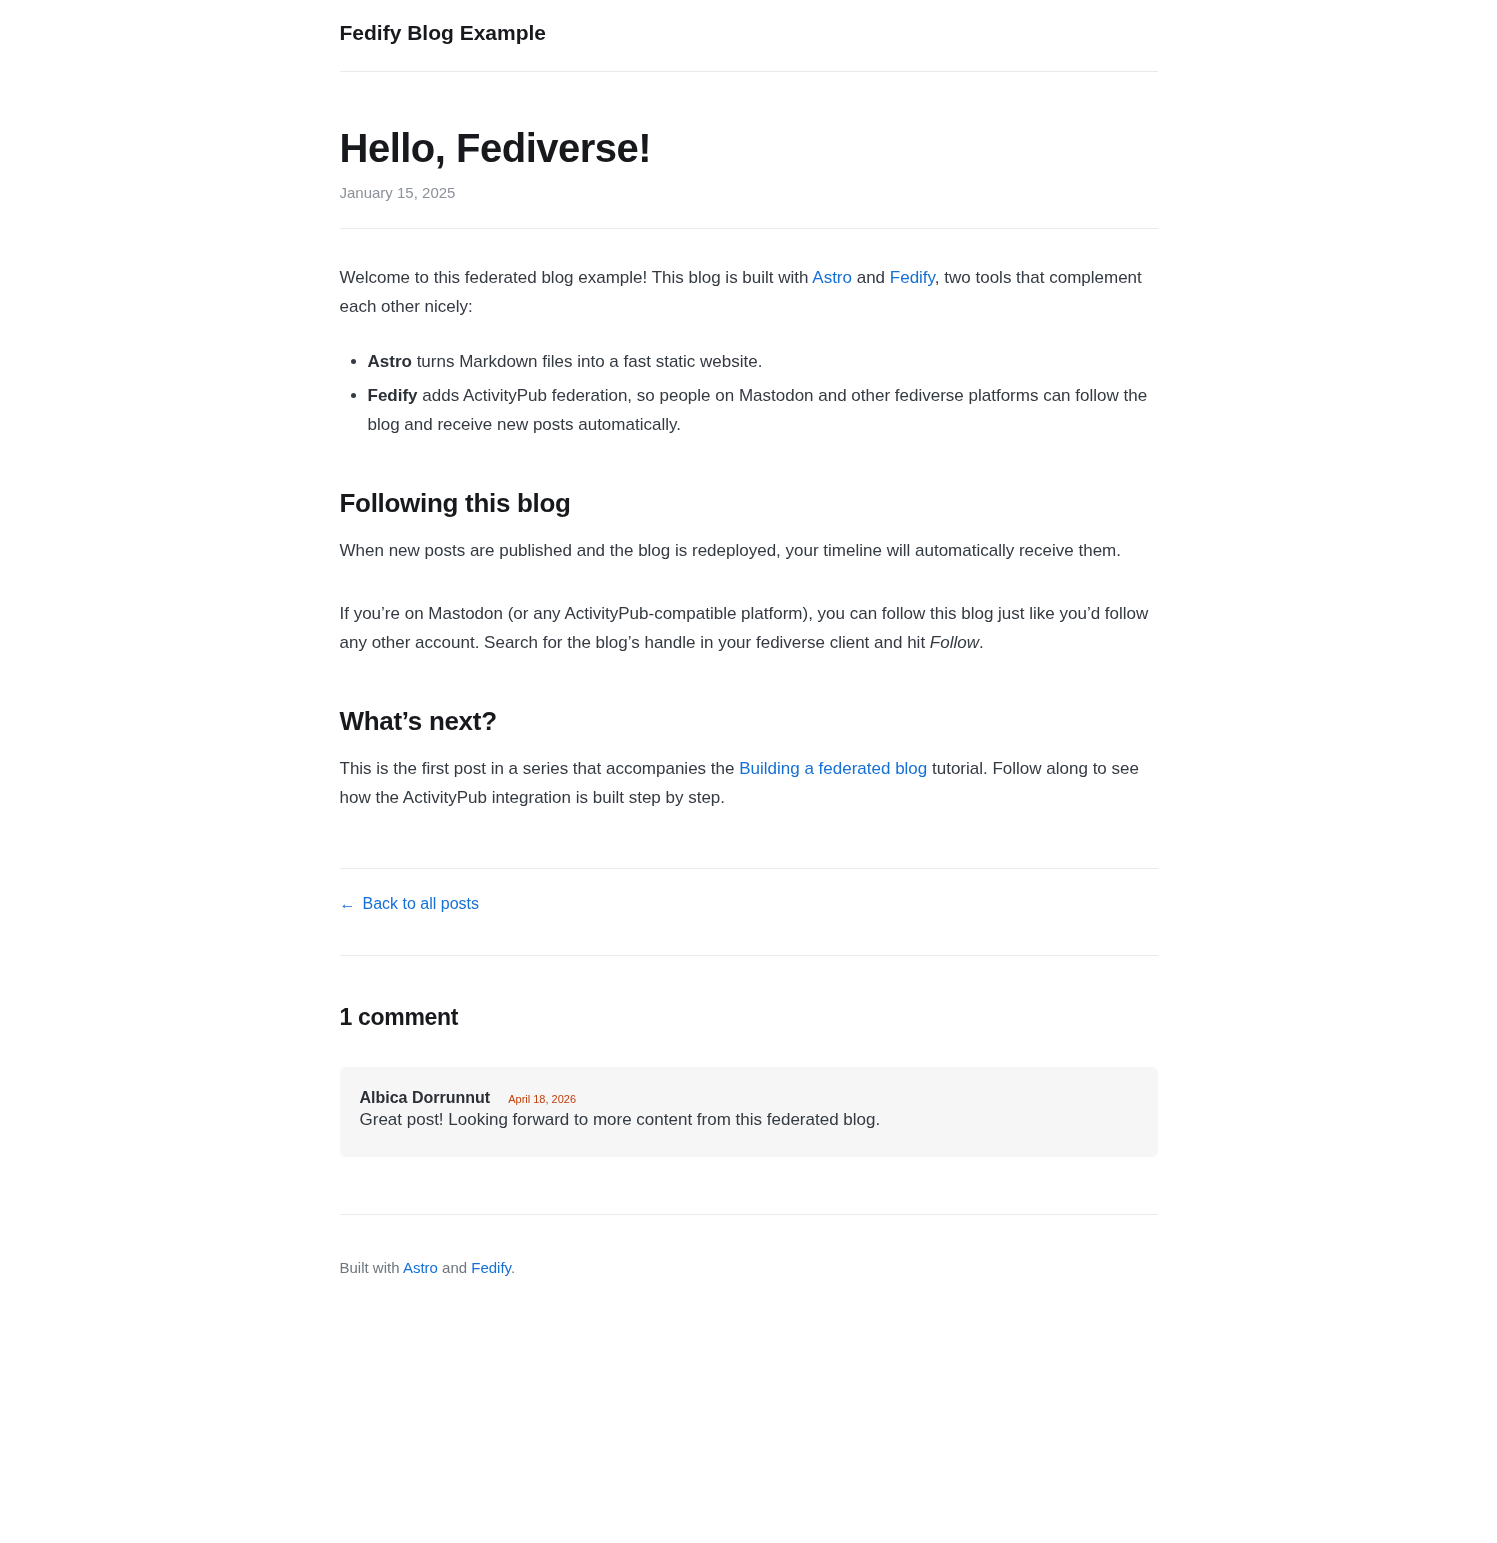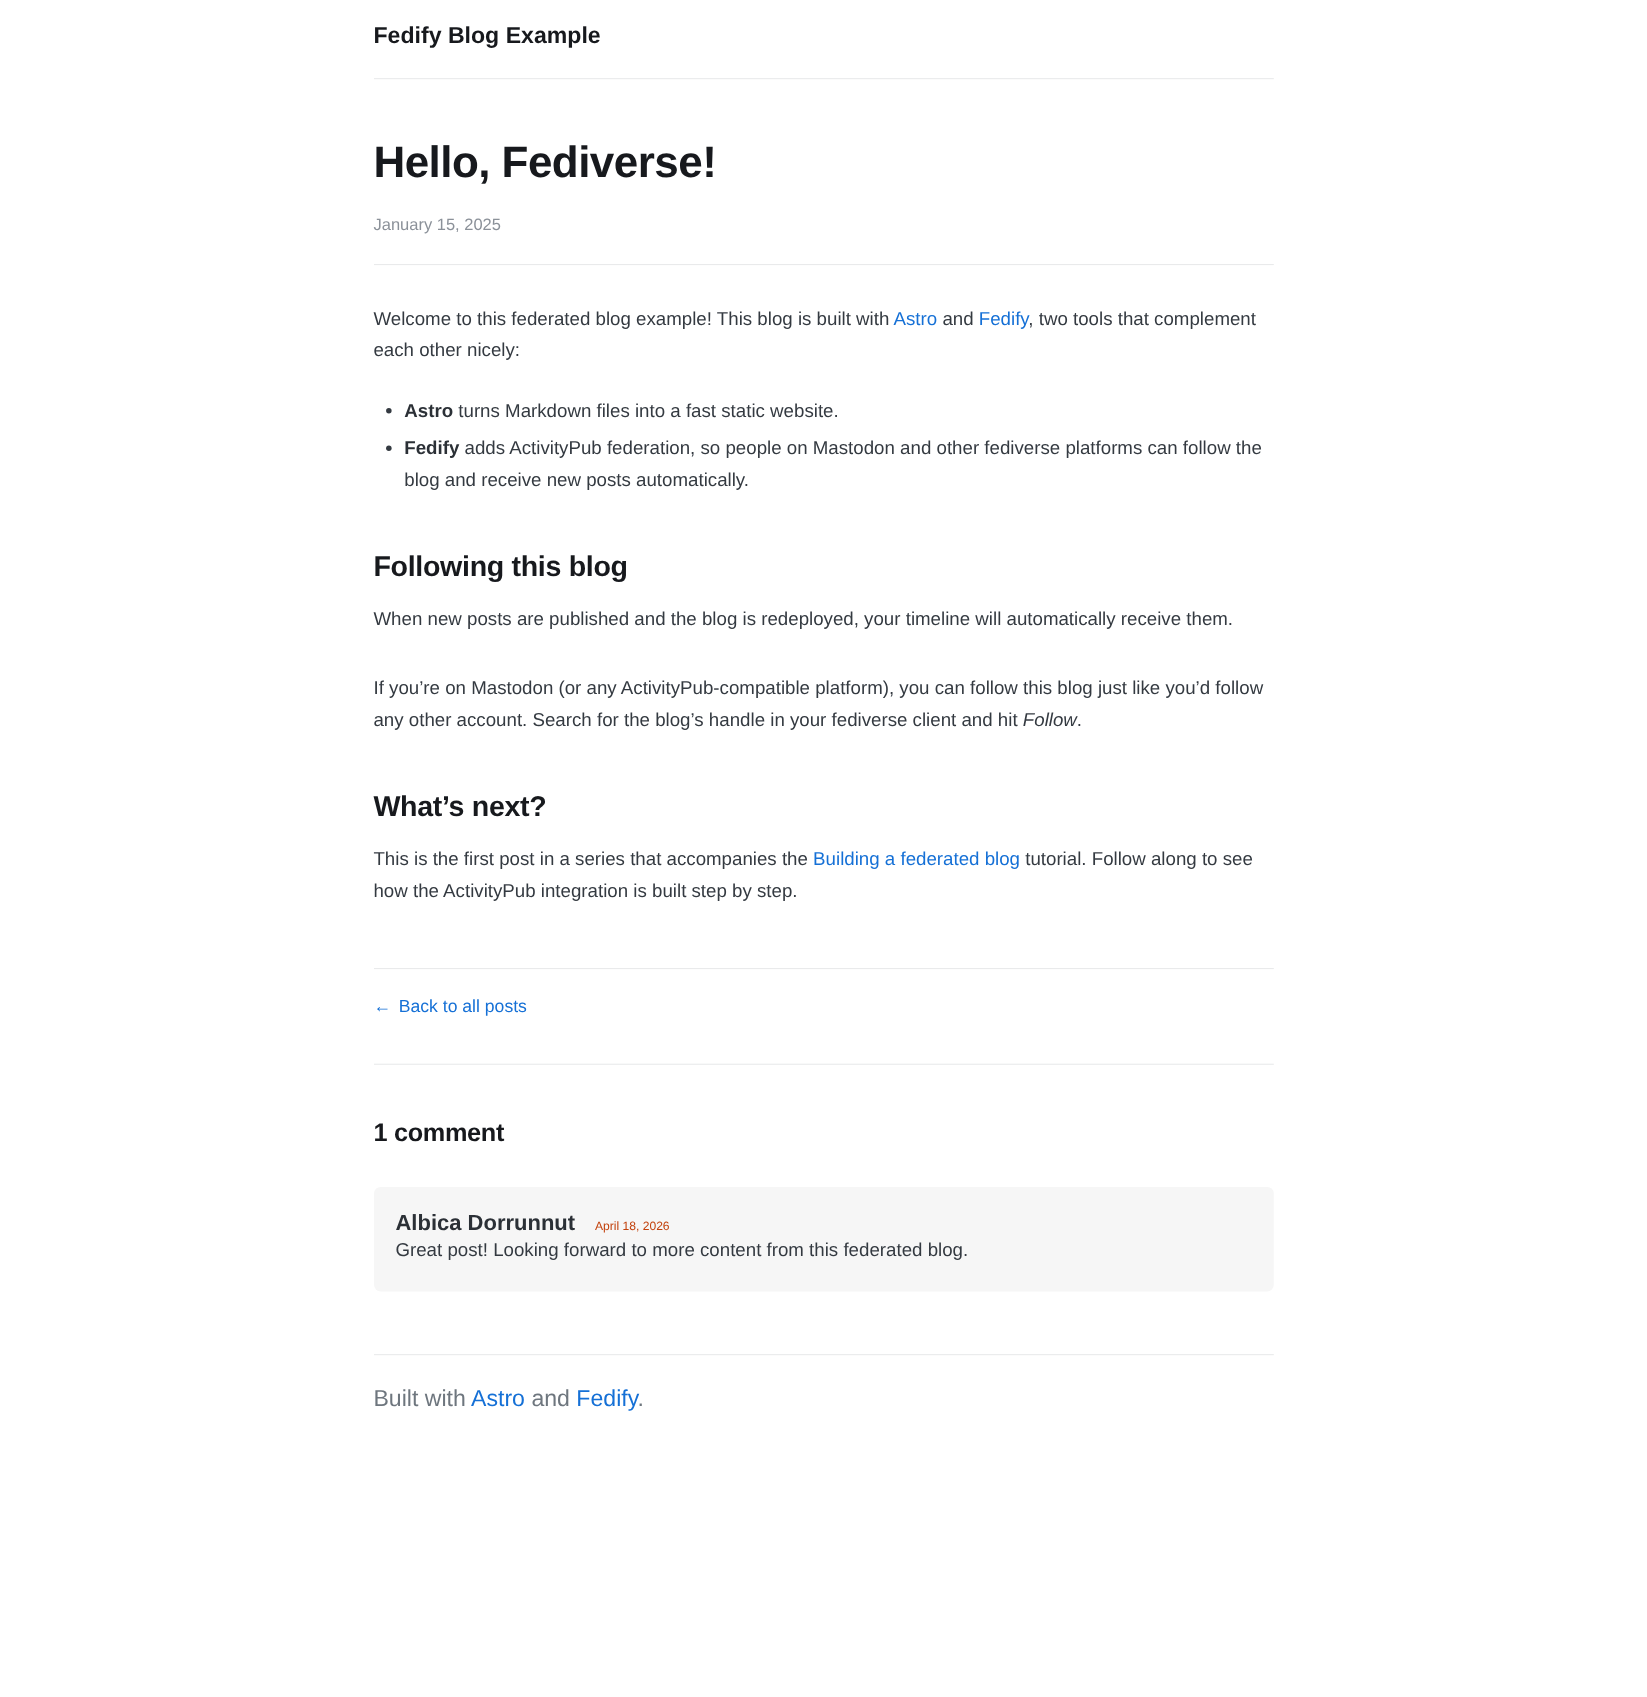--- a/index.html
+++ b/index.html
@@ -34,21 +34,21 @@
   
   .post-title {
     margin-top: 54px;
     font-size: 40px;
     font-weight: 700;
     color: #17191d;
     letter-spacing: -0.5px;
     line-height: 1.1;
   }
   .post-date {
-    margin-top: 26px;
+    margin-top: 14px;
     font-size: 15px;
     color: #8b9199;
   }
   .date-rule { margin-top: 27px; }
 
   
   .post-body { font-size: 17px; line-height: 29px; color: #343a41; }
   .post-body p { margin-top: 34px; }
   .post-body ul { margin-top: 26px; padding-left: 28px; }
   .post-body li { margin-bottom: 5px; }
@@ -94,39 +94,39 @@
     letter-spacing: -0.3px;
   }
   .comment-card {
     margin-top: 36px;
     background: #f6f6f6;
     border-radius: 6px;
     padding: 22px 20px 24px 20px;
   }
   .comment-meta { display: flex; align-items: baseline; gap: 18px; }
   .comment-author {
-    font-size: 20px;
+    font-size: 16px;
     font-weight: 700;
     color: #2b3036;
   }
   .comment-date {
     font-size: 11px;
     color: #c2410c;
   }
   .comment-text {
     font-size: 17px;
     line-height: 26px;
     color: #343a41;
   }
   .comments-rule { margin-top: 57px; }
 
   
   .site-footer {
-    margin-top: 28px;
-    font-size: 21px;
+    margin-top: 44px;
+    font-size: 15px;
     color: #6e767e;
     padding-bottom: 210px;
   }
 </style>
 </head>
 <body>
 
 <div class="container">
 
   <header class="site-header">

